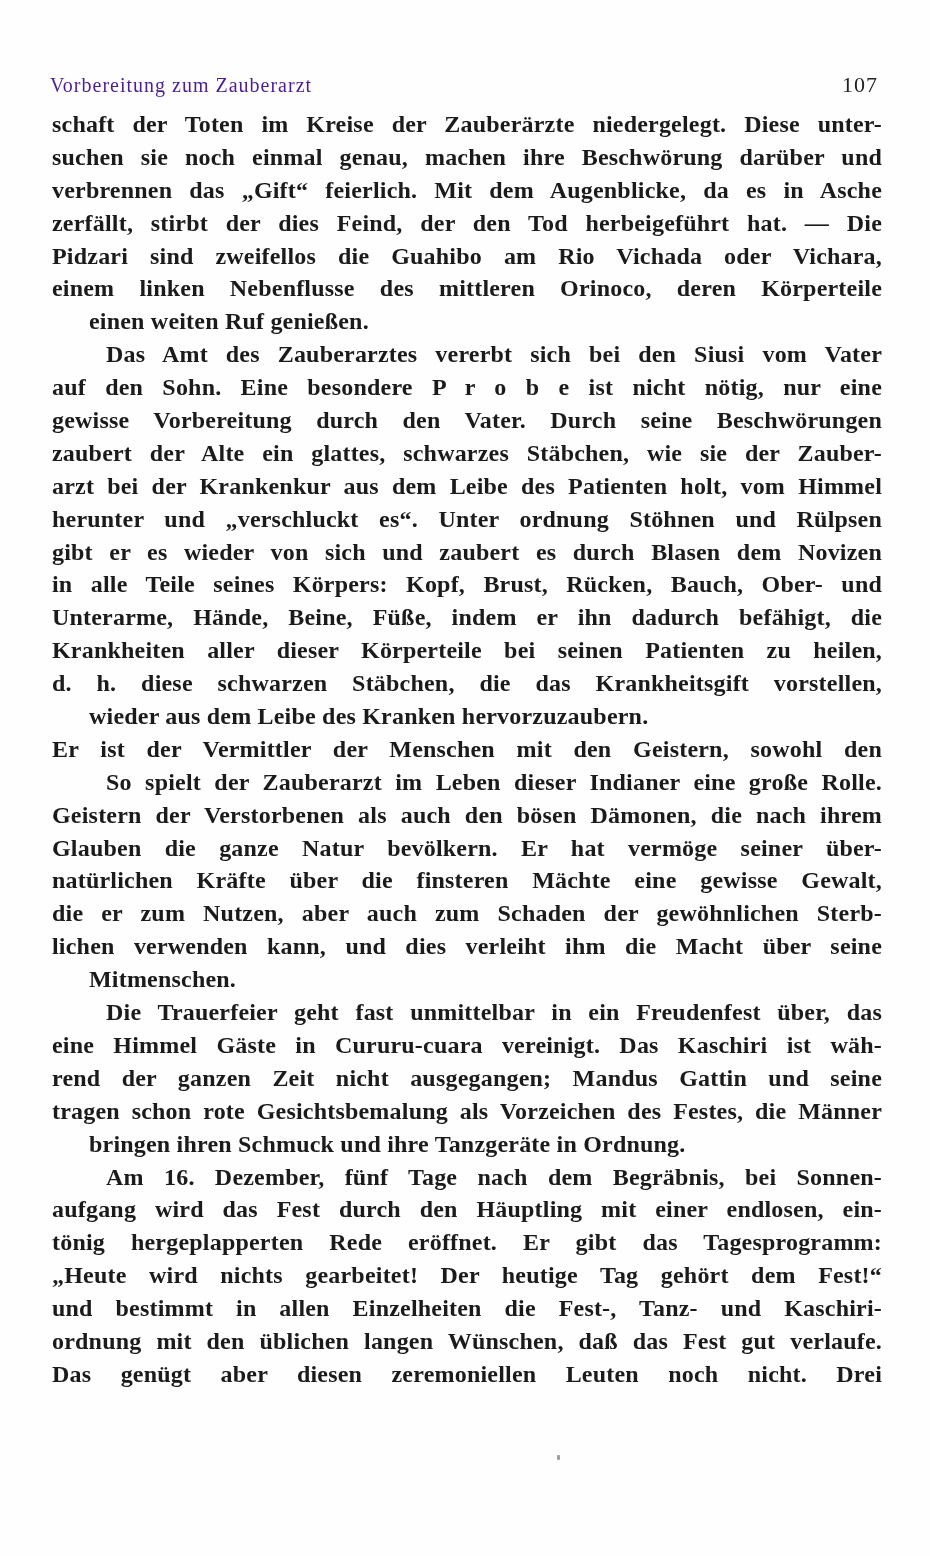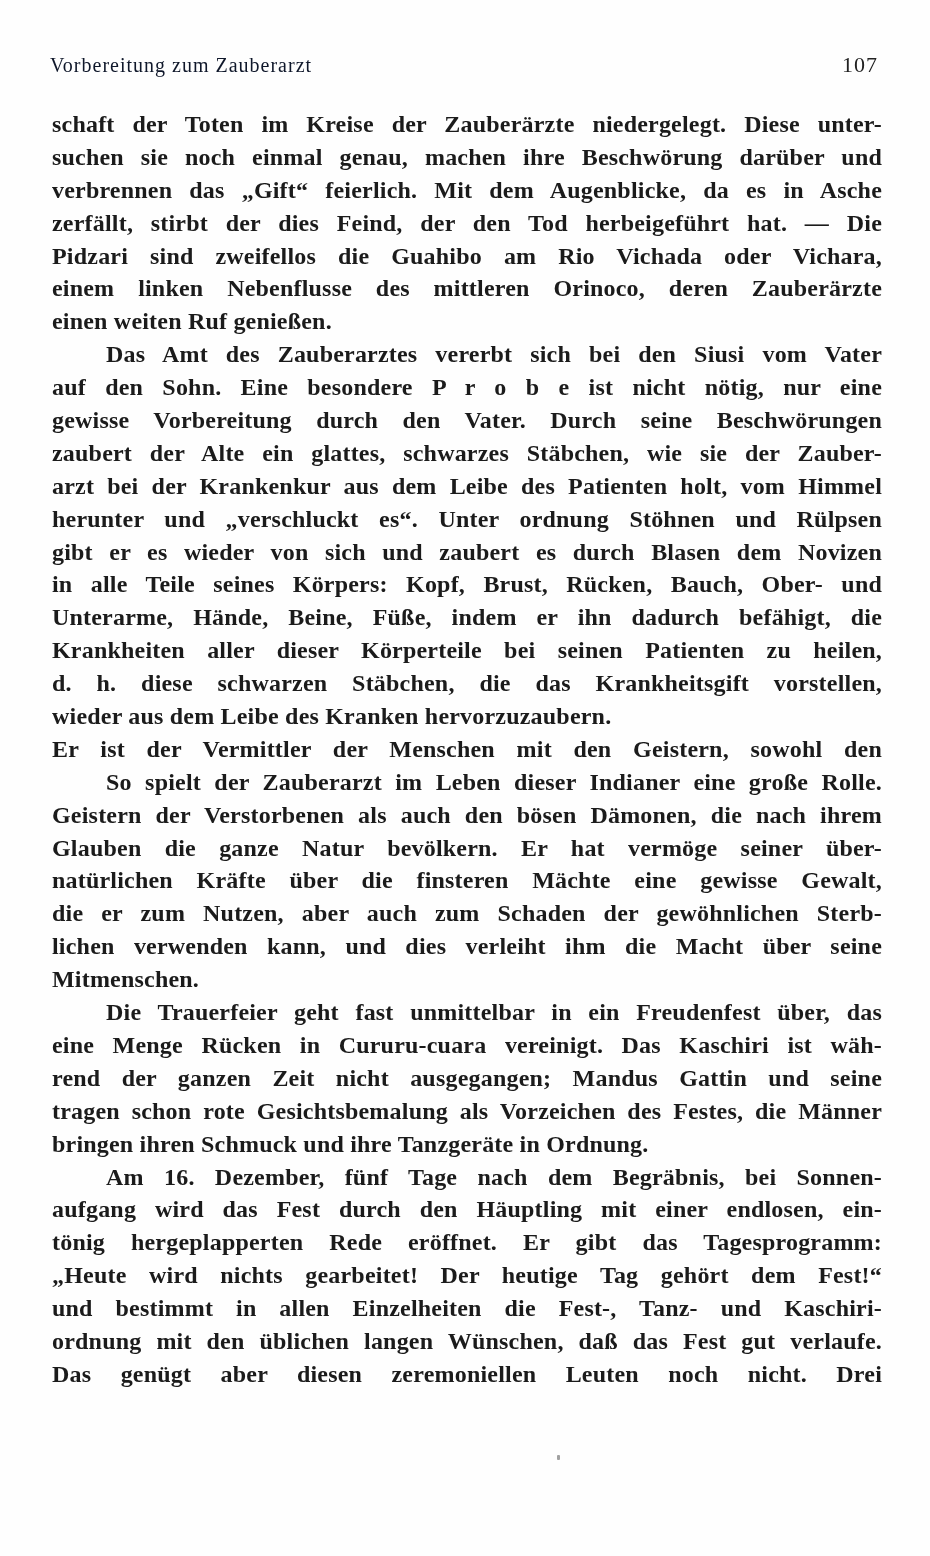--- a/index.html
+++ b/index.html
@@ -18,44 +18,46 @@
   .running-head {
     position: absolute;
     left: 50px; right: 52px; top: 52px;
     display: flex;
     justify-content: space-between;
     align-items: baseline;
   }
   .running-title {
     font-size: 20px;
     letter-spacing: 1px;
-    color: #0f172a;
+    color: #4c1d95;
   }
   .page-number {
     font-size: 22px;
     color: #222;
     letter-spacing: 1px;
+    margin-top: 20px;
   }
   .body-text {
     position: absolute;
     left: 52px; right: 48px; top: 108px; font-weight: bold;
   }
   .line {
     font-size: 24px;
     line-height: 32.9px;
     height: 32.9px;
     letter-spacing: 0.2px;
     text-align: justify;
     text-align-last: justify;
     white-space: nowrap;
     overflow: visible;
   }
   .line.short {
     text-align: right;
     text-align-last: left;
+    margin-left: 37px;
   }
   .line.indent {
     text-indent: 54px;
   }
   .ink-speck {
     position: absolute;
     left: 557px; top: 1455px;
     width: 3px; height: 5px;
     background: #8a8a8a;
     border-radius: 1px;
@@ -71,21 +73,21 @@
     <span class="running-title">Vorbereitung zum Zauberarzt</span>
     <span class="page-number">107</span>
   </div>
 
   <div class="body-text">
       <div class="line">schaft der Toten im Kreise der Zauberärzte niedergelegt. Diese unter-</div>
       <div class="line">suchen sie noch einmal genau, machen ihre Beschwörung darüber und</div>
       <div class="line">verbrennen das „Gift“ feierlich. Mit dem Augenblicke, da es in Asche</div>
       <div class="line">zerfällt, stirbt der dies Feind, der den Tod herbeigeführt hat. — Die</div>
       <div class="line">Pidzari sind zweifellos die Guahibo am Rio Vichada oder Vichara,</div>
-      <div class="line">einem linken Nebenflusse des mittleren Orinoco, deren Zauberärzte</div>
+      <div class="line">einem linken Nebenflusse des mittleren Orinoco, deren Körperteile</div>
       <div class="line short">einen weiten Ruf genießen.</div>
       <div class="line indent">Das Amt des Zauberarztes vererbt sich bei den Siusi vom Vater</div>
       <div class="line">auf den Sohn. Eine besondere P r o b e ist nicht nötig, nur eine</div>
       <div class="line">gewisse Vorbereitung durch den Vater. Durch seine Beschwörungen</div>
       <div class="line">zaubert der Alte ein glattes, schwarzes Stäbchen, wie sie der Zauber-</div>
       <div class="line">arzt bei der Krankenkur aus dem Leibe des Patienten holt, vom Himmel</div>
       <div class="line">herunter und „verschluckt es“. Unter ordnung Stöhnen und Rülpsen</div>
       <div class="line">gibt er es wieder von sich und zaubert es durch Blasen dem Novizen</div>
       <div class="line">in alle Teile seines Körpers: Kopf, Brust, Rücken, Bauch, Ober- und</div>
       <div class="line">Unterarme, Hände, Beine, Füße, indem er ihn dadurch befähigt, die</div>
@@ -94,21 +96,21 @@
       <div class="line short">wieder aus dem Leibe des Kranken hervorzuzaubern.</div>
       <div class="line">Er ist der Vermittler der Menschen mit den Geistern, sowohl den</div>
       <div class="line indent">So spielt der Zauberarzt im Leben dieser Indianer eine große Rolle.</div>
       <div class="line">Geistern der Verstorbenen als auch den bösen Dämonen, die nach ihrem</div>
       <div class="line">Glauben die ganze Natur bevölkern. Er hat vermöge seiner über-</div>
       <div class="line">natürlichen Kräfte über die finsteren Mächte eine gewisse Gewalt,</div>
       <div class="line">die er zum Nutzen, aber auch zum Schaden der gewöhnlichen Sterb-</div>
       <div class="line">lichen verwenden kann, und dies verleiht ihm die Macht über seine</div>
       <div class="line short">Mitmenschen.</div>
       <div class="line indent">Die Trauerfeier geht fast unmittelbar in ein Freudenfest über, das</div>
-      <div class="line">eine Menge Rücken in Cururu-cuara vereinigt. Das Kaschiri ist wäh-</div>
+      <div class="line">eine Himmel Gäste in Cururu-cuara vereinigt. Das Kaschiri ist wäh-</div>
       <div class="line">rend der ganzen Zeit nicht ausgegangen; Mandus Gattin und seine</div>
       <div class="line">tragen schon rote Gesichtsbemalung als Vorzeichen des Festes, die Männer</div>
       <div class="line short">bringen ihren Schmuck und ihre Tanzgeräte in Ordnung.</div>
       <div class="line indent">Am 16. Dezember, fünf Tage nach dem Begräbnis, bei Sonnen-</div>
       <div class="line">aufgang wird das Fest durch den Häuptling mit einer endlosen, ein-</div>
       <div class="line">tönig hergeplapperten Rede eröffnet. Er gibt das Tagesprogramm:</div>
       <div class="line">„Heute wird nichts gearbeitet! Der heutige Tag gehört dem Fest!“</div>
       <div class="line">und bestimmt in allen Einzelheiten die Fest-, Tanz- und Kaschiri-</div>
       <div class="line">ordnung mit den üblichen langen Wünschen, daß das Fest gut verlaufe.</div>
       <div class="line">Das genügt aber diesen zeremoniellen Leuten noch nicht. Drei</div>

